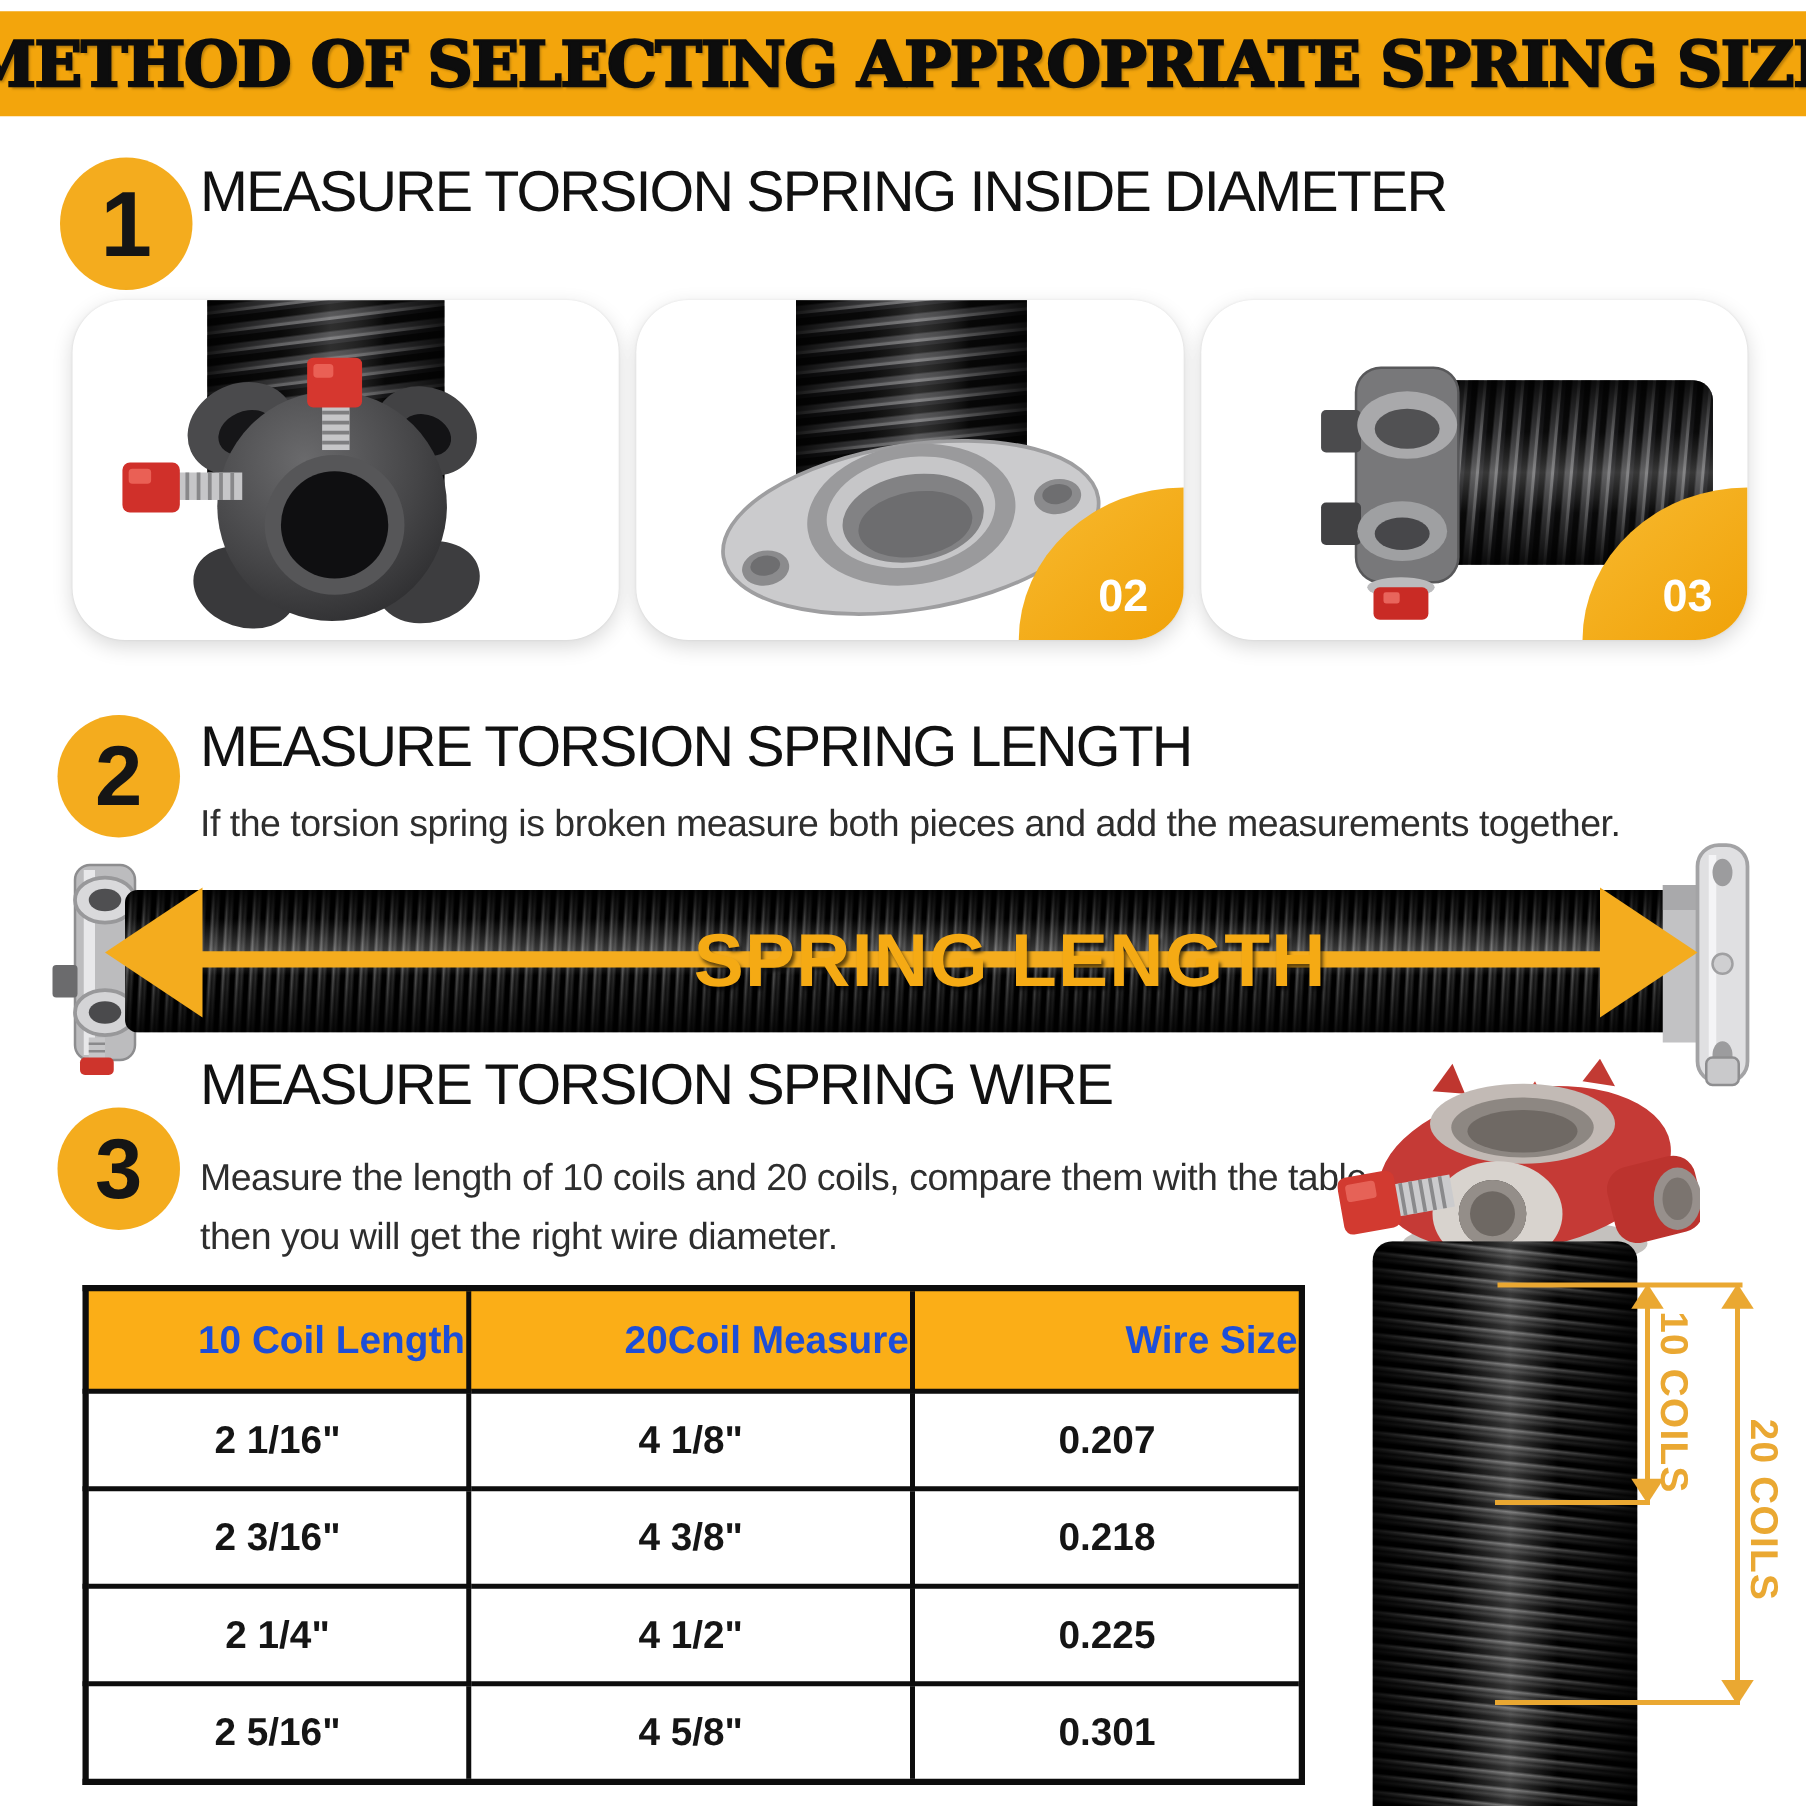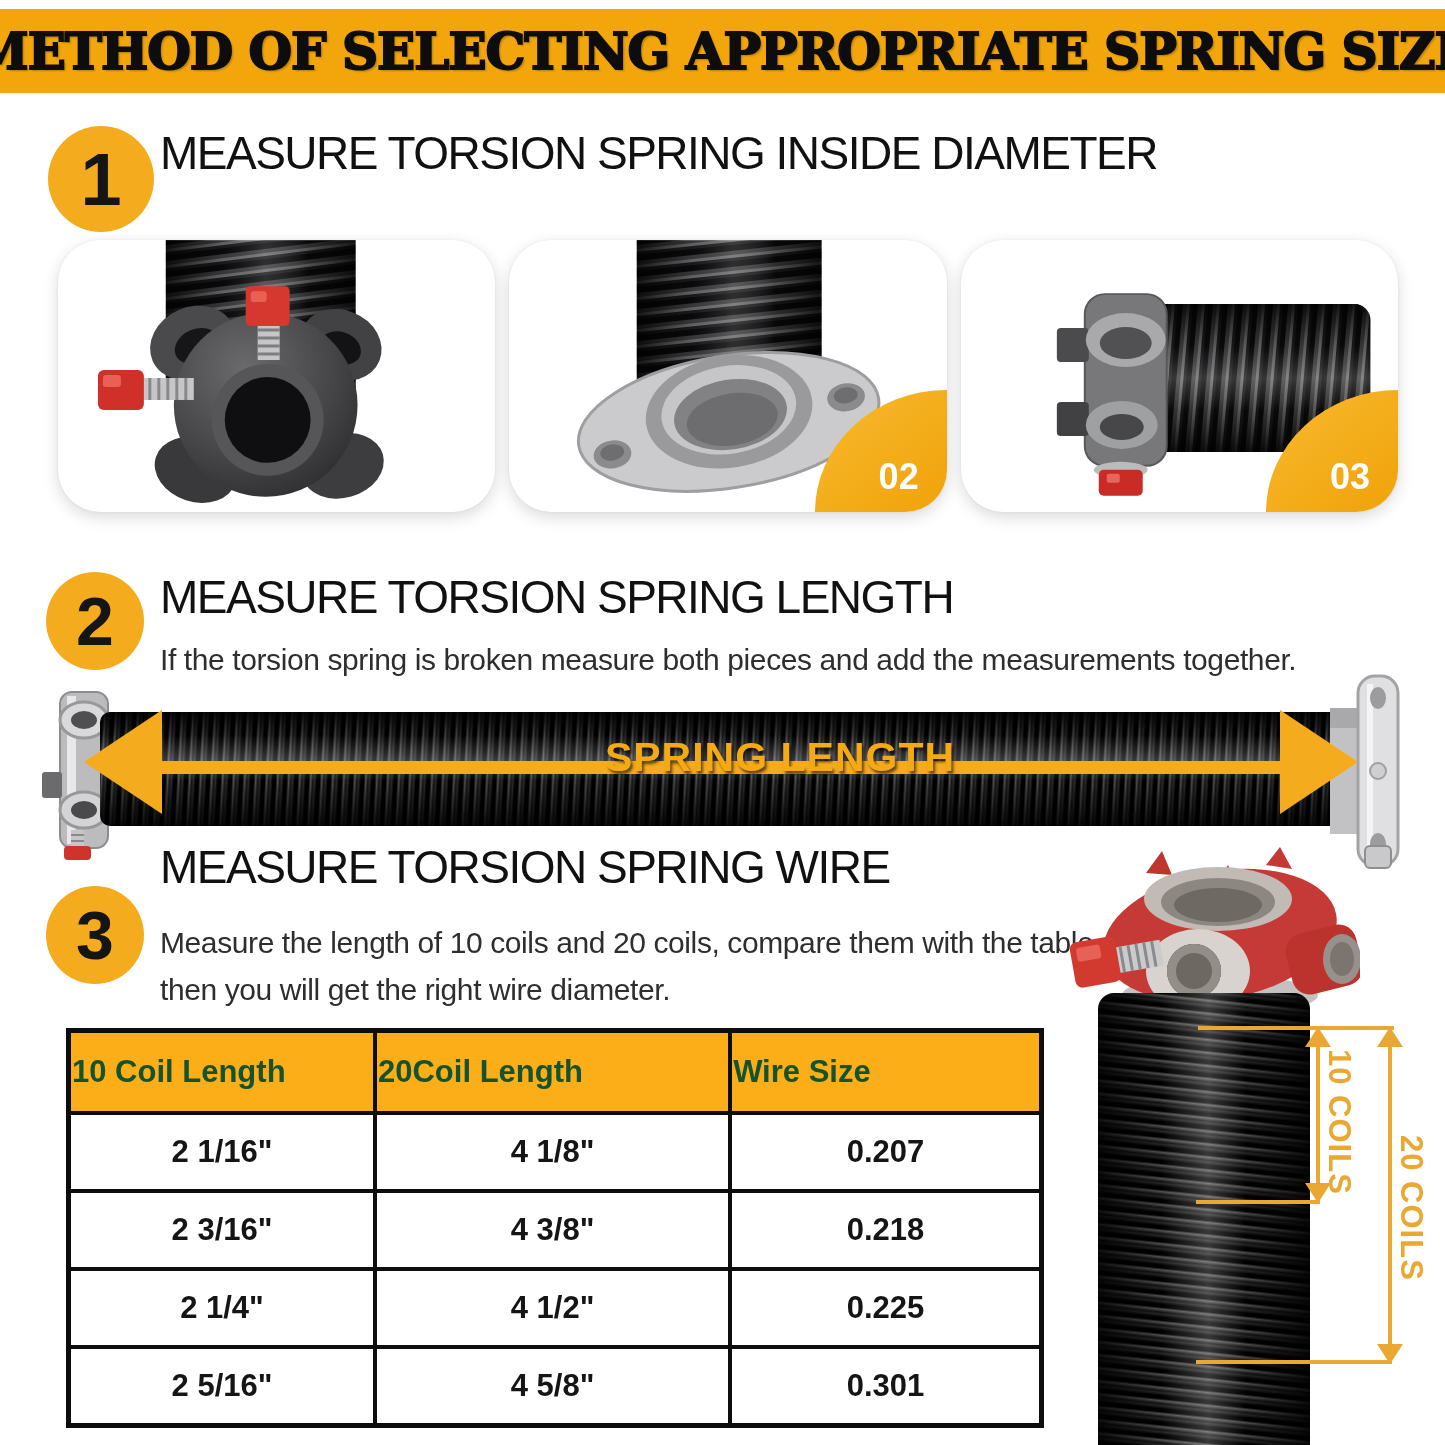--- a/index.html
+++ b/index.html
@@ -44,28 +44,28 @@
     background:
       linear-gradient(180deg, rgba(0,0,0,.88) 0%, rgba(0,0,0,.3) 20%, rgba(255,255,255,.24) 44%, rgba(0,0,0,.12) 60%, rgba(0,0,0,.85) 100%),
       repeating-linear-gradient(93deg,#000 0px,#000 3px,#5a5a5a 5px,#191919 7px,#2f2f2f 9px,#010101 11px);}
   .len-cone{position:absolute;left:40px;top:22px;width:88px;height:172px;}
   .len-flange{position:absolute;left:1330px;top:2px;width:112px;height:202px;}
   .len-arrow-bar{position:absolute;left:120px;top:93px;width:1160px;height:13px;background:var(--gold2);}
   .ah{position:absolute;width:0;height:0;border-top:52px solid transparent;border-bottom:52px solid transparent;}
   .ah-left{left:84px;top:42px;border-right:78px solid var(--gold2);}
   .ah-right{left:1280px;top:42px;border-left:78px solid var(--gold2);}
   .len-label{position:absolute;left:555px;top:66px;width:450px;text-align:center;
-             font-size:41px;font-weight:800;letter-spacing:1px;color:#F5AA14;white-space:nowrap;
+             font-size:60px;font-weight:800;letter-spacing:1px;color:#F5AA14;white-space:nowrap;
              text-shadow:2px 3px 3px rgba(0,0,0,.6);}
 
   
   .wire-table{position:absolute;left:66px;top:1028px;width:978px;border-collapse:collapse;
               border:5px solid #0d0d0d;table-layout:fixed;}
-  .wire-table th{background:#FBAE17;height:76px;font-size:31px;font-weight:700;color:#14532d;
-                 border:4px solid #0d0d0d;text-align:left;}
+  .wire-table th{background:#FBAE17;height:76px;font-size:31px;font-weight:700;color:#1d4ed8;
+                 border:4px solid #0d0d0d;text-align:right;}
   .wire-table td{background:#fff;height:72px;font-size:31px;font-weight:700;color:#151515;
                  border:4px solid #0d0d0d;text-align:center;}
   .c1{width:31.5%;} .c2{width:36.5%;} .c3{width:32%;}
 
   
   .wire-fig{position:absolute;left:1020px;top:845px;width:425px;height:600px;}
   .wire-nut{position:absolute;left:344px;top:0;width:28px;height:24px;border-radius:6px;
             background:#c9c9cb;border:2px solid #8e8e90;box-sizing:border-box;}
   .wire-cone{position:absolute;left:50px;top:2px;width:290px;height:168px;}
   .wire-spring{position:absolute;left:78px;top:148px;width:212px;height:452px;border-radius:16px 16px 0 0;
@@ -274,21 +274,21 @@
 
   <table class="wire-table">
     <colgroup>
         <col class="c1">
         <col class="c2">
         <col class="c3">
       </colgroup>
     <thead>
       <tr>
         <th>10 Coil Length</th>
-        <th>20Coil Length</th>
+        <th>20Coil Measure</th>
         <th>Wire Size</th>
       </tr>
     </thead>
     <tbody>
       <tr>
         <td>2 1/16"</td>
         <td>4 1/8"</td>
         <td>0.207</td>
       </tr>
       <tr>

